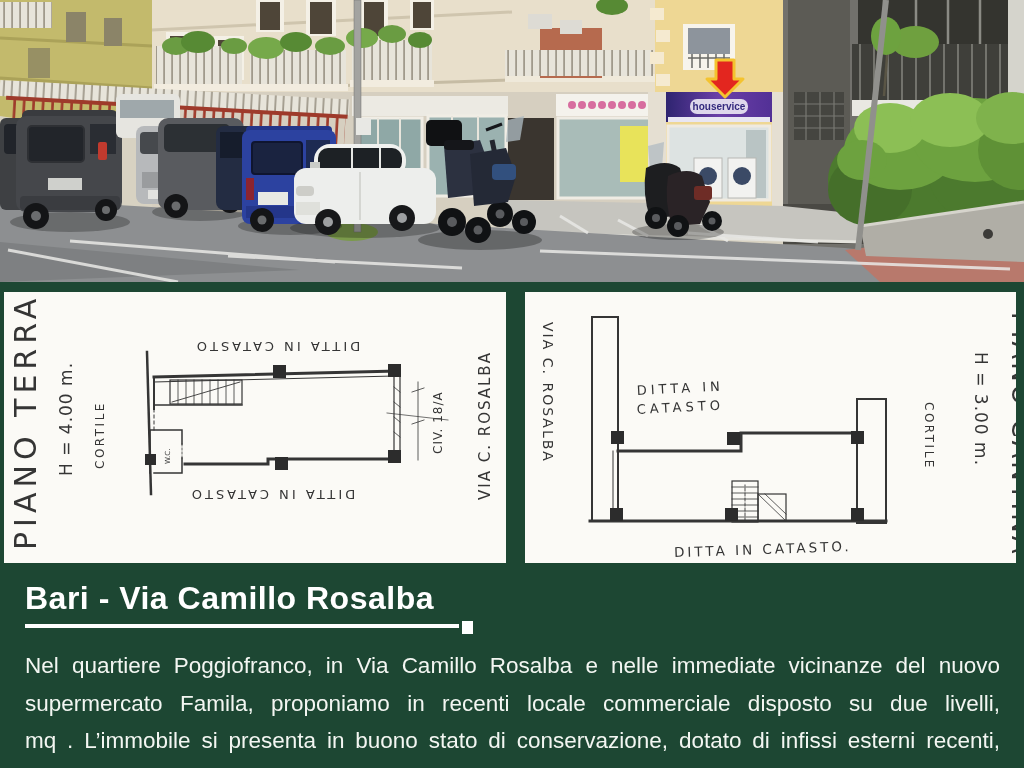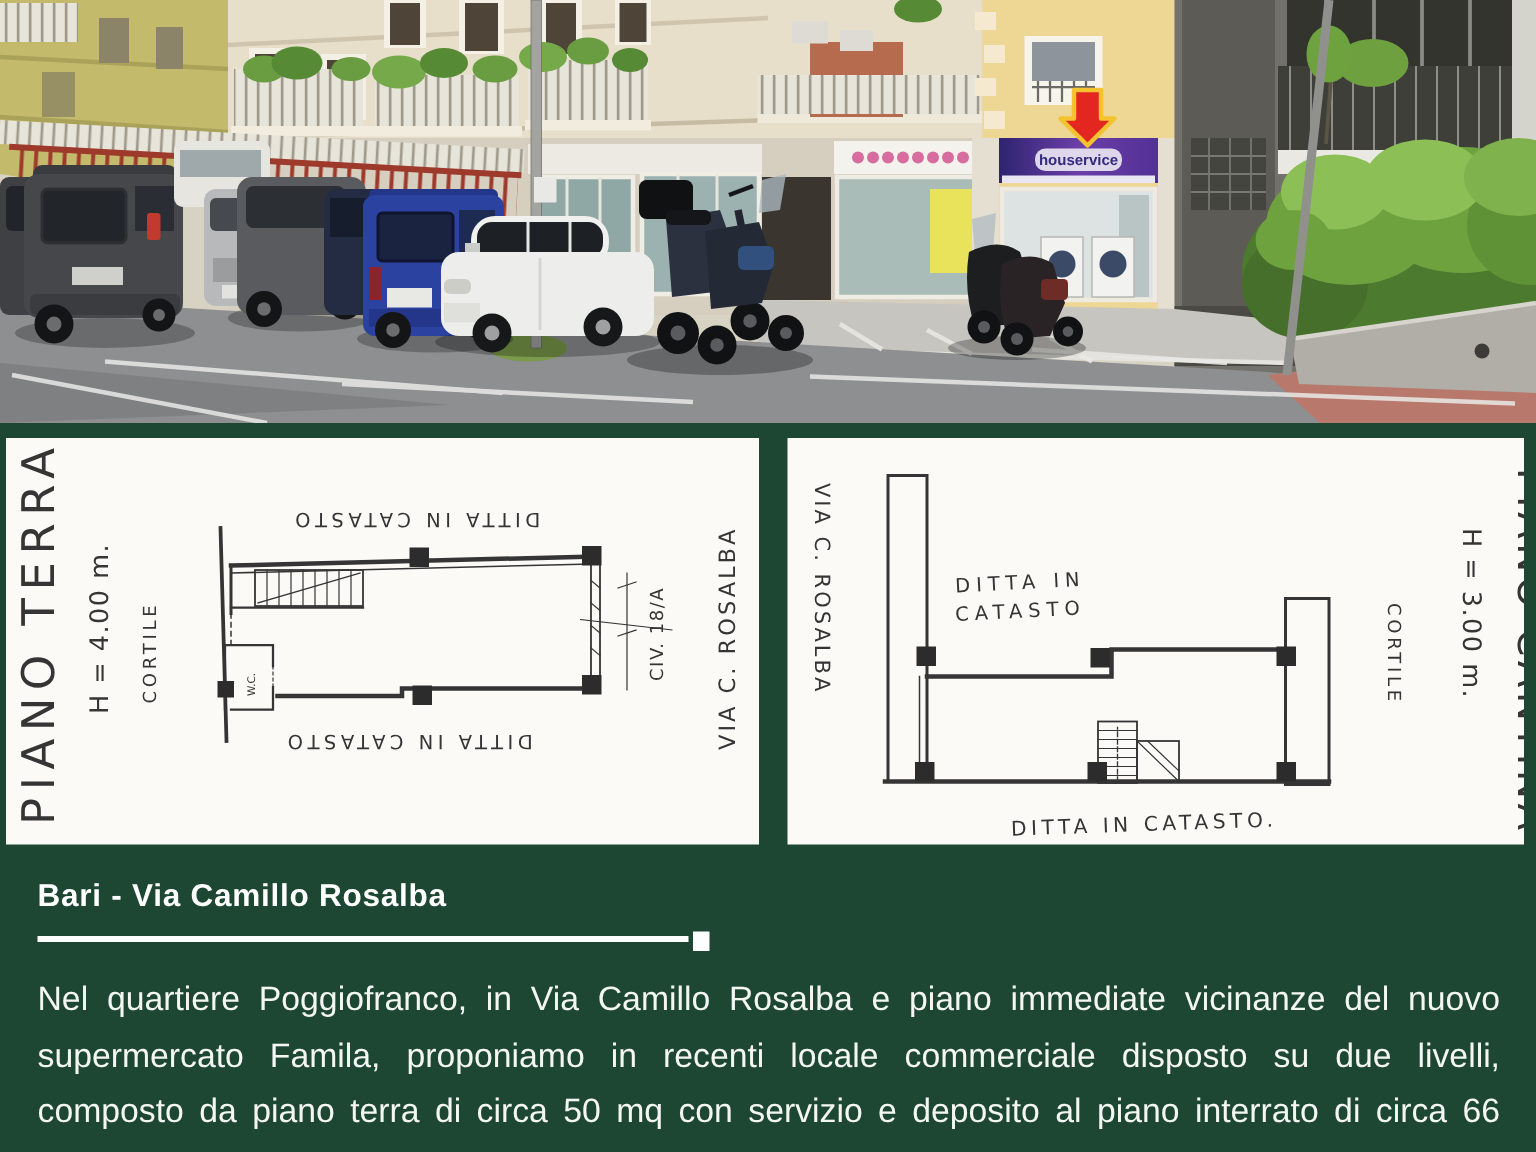--- a/index.html
+++ b/index.html
@@ -5,21 +5,21 @@
   html,body{margin:0;padding:0;background:#0c0c0c;}
   .page{position:relative;width:1024px;height:768px;background:#1d4733;overflow:hidden;
         font-family:"Liberation Sans",sans-serif;}
   .photo-wrap{position:absolute;left:0;top:0;width:1024px;height:250px;}
   .panel{position:absolute;top:292px;height:271px;background:#fbfaf6;}
   .panel-left{left:4px;width:502px;}
   .panel-right{left:525px;width:491px;}
   .plan-svg{display:block;width:100%;height:100%;}
   .plan-text{fill:#353535;font-family:"DejaVu Sans",sans-serif;}
   .caption{position:absolute;left:25px;top:580px;width:975px;}
-  .caption-title{color:#ffffff;font-size:21px;font-weight:bold;letter-spacing:.5px;line-height:36px;}
+  .caption-title{color:#ffffff;font-size:32px;font-weight:bold;letter-spacing:.5px;line-height:36px;}
   .title-underline{position:relative;margin-top:5px;height:16px;}
   .title-underline .bar{position:absolute;left:0;top:3px;width:434px;height:4px;background:#ffffff;}
   .title-underline .endcap{position:absolute;left:437px;top:0;width:11px;height:13px;background:#ffffff;}
   .caption-body{margin-top:10px;color:#f3f6f2;font-size:22.5px;}
   .caption-body .line{line-height:37.5px;text-align:justify;text-align-last:justify;white-space:nowrap;}
 </style>
 </head>
 <body>
 
 <div class="page">
@@ -416,20 +416,19 @@
     </svg>
   </div>
 
   <div class="caption">
     <div class="caption-title">Bari - Via Camillo Rosalba</div>
     <div class="title-underline">
       <div class="bar"></div>
       <div class="endcap"></div>
     </div>
     <div class="caption-body">
-      <div class="line">Nel quartiere Poggiofranco, in Via Camillo Rosalba e piano immediate vicinanze del nuovo</div>
+      <div class="line">Nel quartiere Poggiofranco, in Via Camillo Rosalba e nelle immediate vicinanze del nuovo</div>
       <div class="line">supermercato Famila, proponiamo in recenti locale commerciale disposto su due livelli,</div>
-      <div class="line">composto da piano terra di circa 50 mq con servizio e deposito al piano interrato di circa 66</div>
       <div class="line">mq . L’immobile si presenta in buono stato di conservazione, dotato di infissi esterni recenti,</div>
     </div>
   </div>
 
 </div>
 
 </body></html>

